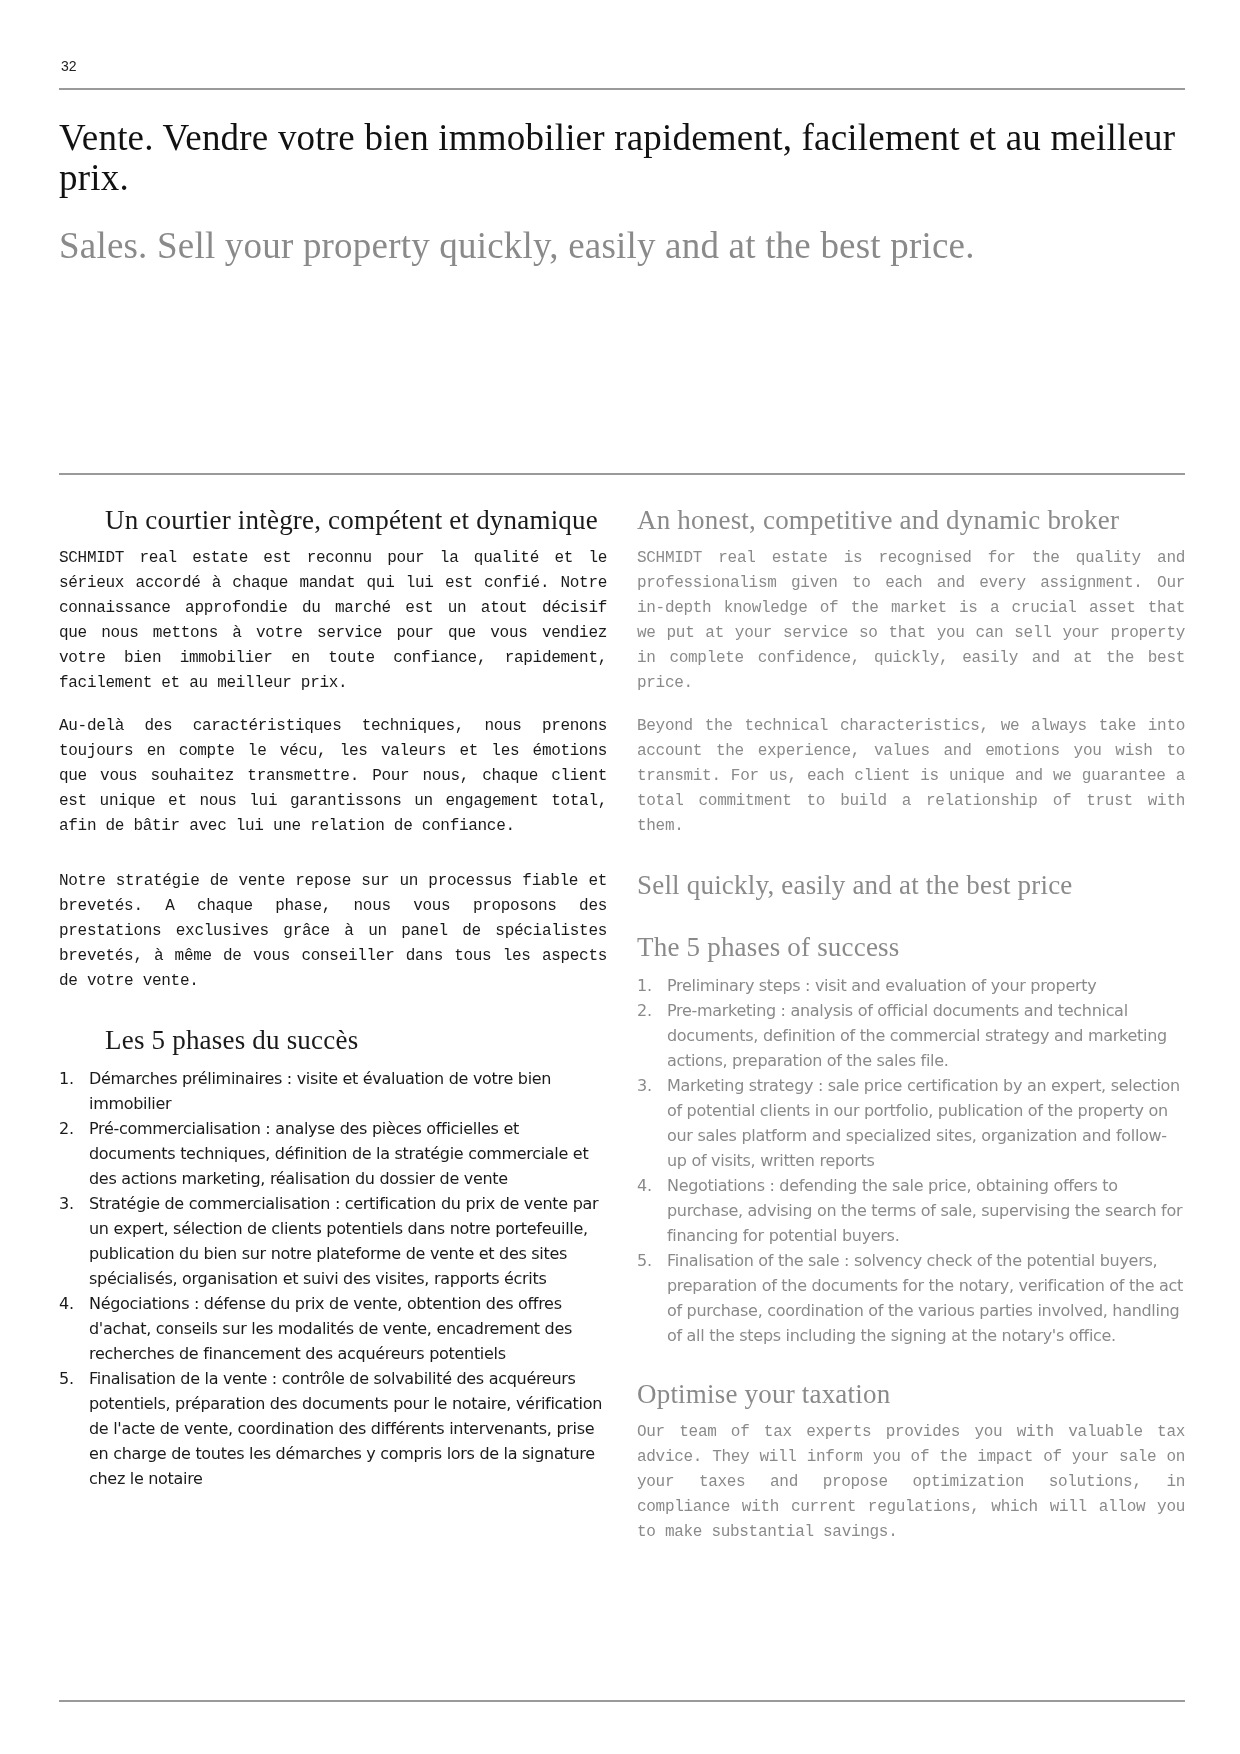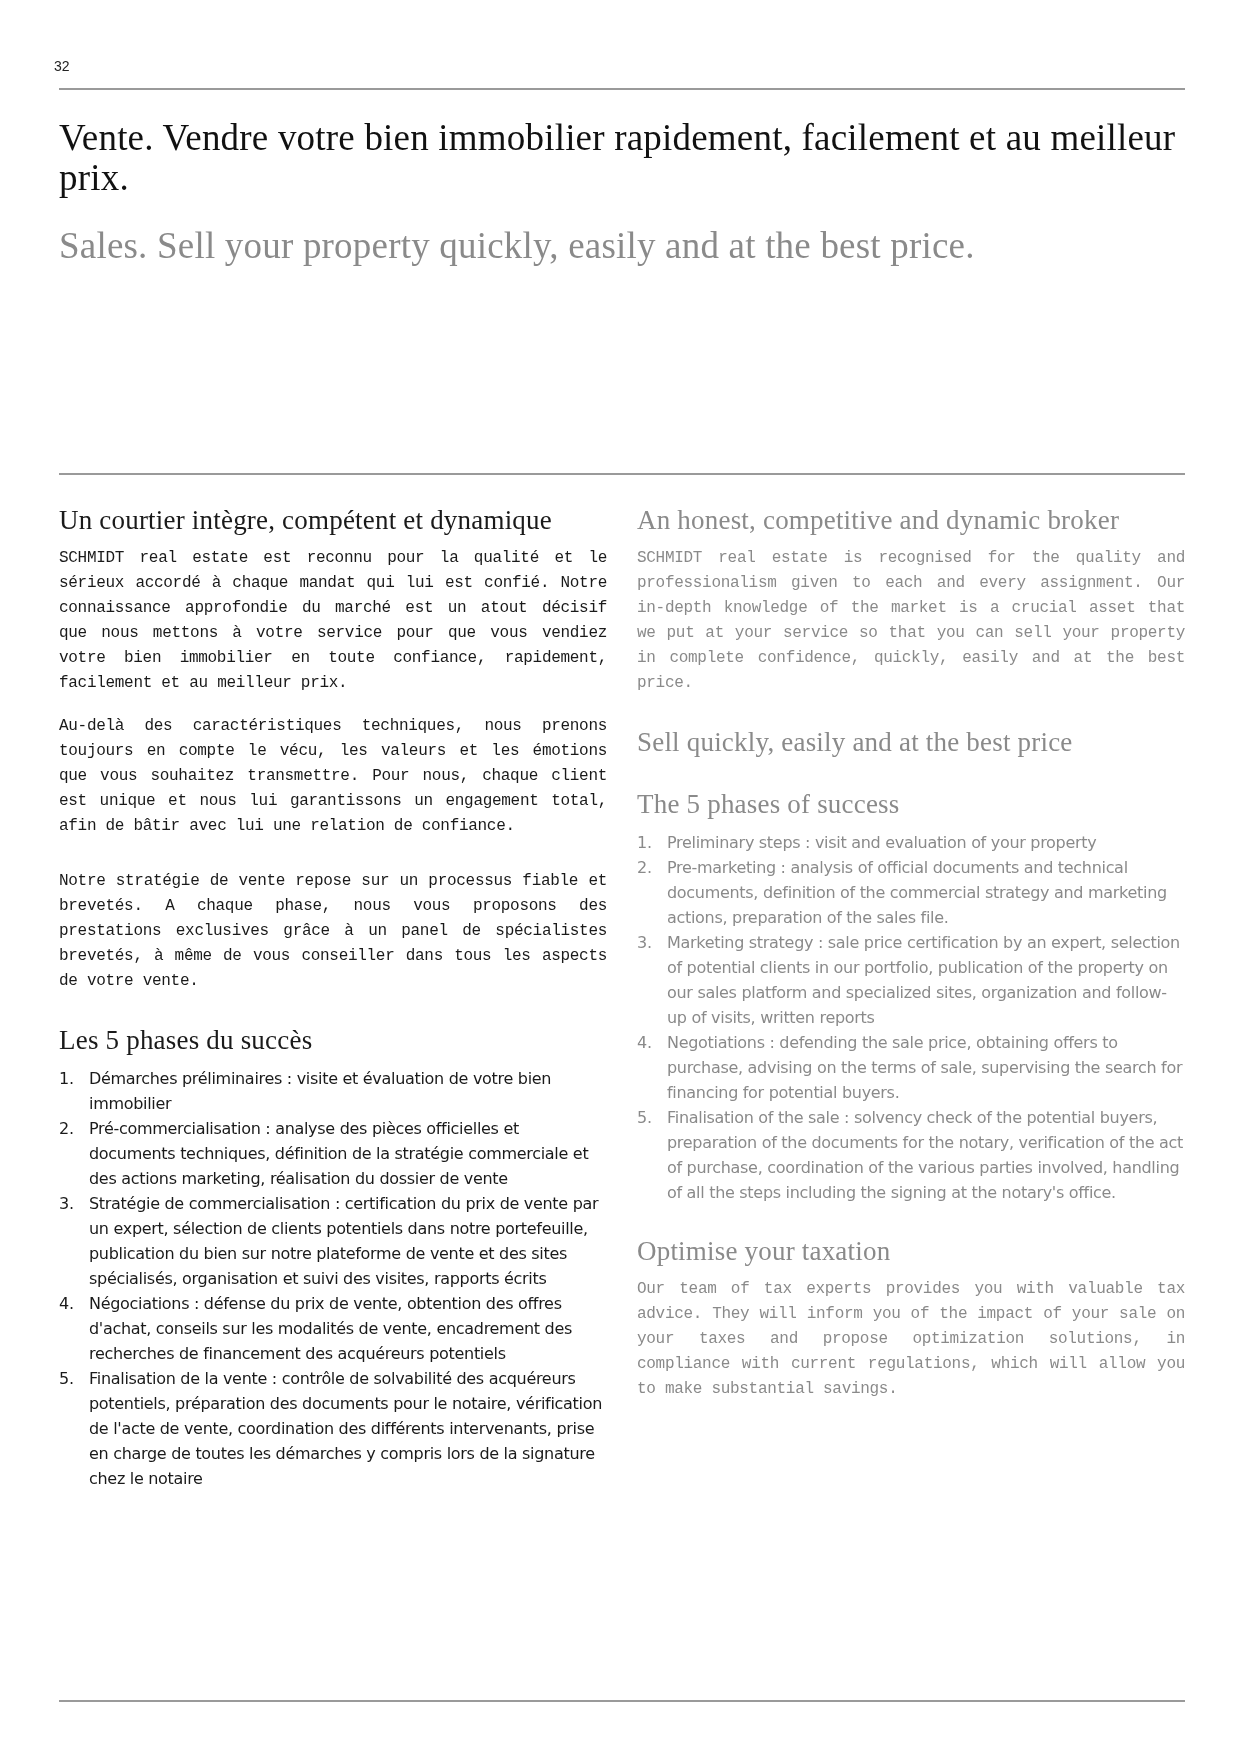--- a/index.html
+++ b/index.html
@@ -1,18 +1,18 @@
 <!DOCTYPE html>
 <html><head>
   <meta charset="utf-8">
   <style>
     html, body { margin: 0; padding: 0; background: #ffffff; }
     body { width: 1240px; height: 1754px; position: relative; overflow: hidden; }
     .page-number {
-      position: absolute; left: 54px; top: 58px;
+      position: absolute; left: 61px; top: 58px;
       font-family: "Liberation Sans", sans-serif; font-size: 14px; color: #222;
     }
     .rule { position: absolute; left: 59px; width: 1126px; height: 2px; background: #9a9a9a; }
     .rule.top { top: 88px; }
     .rule.mid { top: 473px; }
     .rule.bottom { top: 1700px; }
     .title-block { position: absolute; left: 59px; top: 118px; width: 1130px; }
     .title-fr {
       font-family: "Liberation Serif", "DejaVu Serif", serif; font-size: 37px; line-height: 40px;
       color: #111; margin: 0; font-weight: normal; letter-spacing: 0.2px;
@@ -21,21 +21,21 @@
       font-family: "Liberation Serif", "DejaVu Serif", serif; font-size: 37px; line-height: 40px;
       color: #8a8a8a; margin: 28px 0 0 0; font-weight: normal; letter-spacing: 0.2px;
     }
     .col { position: absolute; top: 504px; width: 548px; }
     .col.left { left: 59px; color: #1a1a1a; }
     .col.right { left: 637px; color: #8a8a8a; }
     .col h2 {
       font-family: "Liberation Serif", "DejaVu Serif", serif; font-weight: normal;
       font-size: 27px; line-height: 32px; margin: 0 0 10px 0; letter-spacing: 0.2px;
     }
-    .col.left h2 { color: #1a1a1a; }
+    .col.left h2 { color: #1a1a1a; margin-left: 46px; }
     .col.right h2 { color: #8a8a8a; }
     .col p {
       font-family: Liberation Mono, monospace; font-size: 16px; line-height: 25px;
       margin: 0 0 18px 0; text-align: justify; letter-spacing: -0.3px;
     }
     .col .section { margin-bottom: 22px; }
     .col .section.gap { margin-top: 30px; }
     .col ol { margin: 0; padding: 0; list-style: none; }
     .col li {
       font-family: "DejaVu Sans", sans-serif; font-size: 16px; line-height: 25px;
@@ -74,20 +74,21 @@
       <li><span class="num">4.</span><span>Négociations : défense du prix de vente, obtention des offres d'achat, conseils sur les modalités de vente, encadrement des recherches de financement des acquéreurs potentiels</span></li>
       <li><span class="num">5.</span><span>Finalisation de la vente : contrôle de solvabilité des acquéreurs potentiels, préparation des documents pour le notaire, vérification de l'acte de vente, coordination des différents intervenants, prise en charge de toutes les démarches y compris lors de la signature chez le notaire</span></li>
     </ol>
   </div>
 </div>
 
 <div class="col right">
   <div class="section">
     <h2>An honest, competitive and dynamic broker</h2>
     <p>SCHMIDT real estate is recognised for the quality and professionalism given to each and every assignment. Our in-depth knowledge of the market is a crucial asset that we put at your service so that you can sell your property in complete confidence, quickly, easily and at the best price.</p>
+    <p>Beyond the technical characteristics, we always take into account the experience, values and emotions you wish to transmit. For us, each client is unique and we guarantee a total commitment to build a relationship of trust with them.</p>
   </div>
   <div class="section gap">
     <h2>Sell quickly, easily and at the best price</h2>
   </div>
   <div class="section gap">
     <h2>The 5 phases of success</h2>
     <ol>
       <li><span class="num">1.</span><span>Preliminary steps : visit and evaluation of your property</span></li>
       <li><span class="num">2.</span><span>Pre-marketing : analysis of official documents and technical documents, definition of the commercial strategy and marketing actions, preparation of the sales file.</span></li>
       <li><span class="num">3.</span><span>Marketing strategy : sale price certification by an expert, selection of potential clients in our portfolio, publication of the property on our sales platform and specialized sites, organization and follow-up of visits, written reports</span></li>

